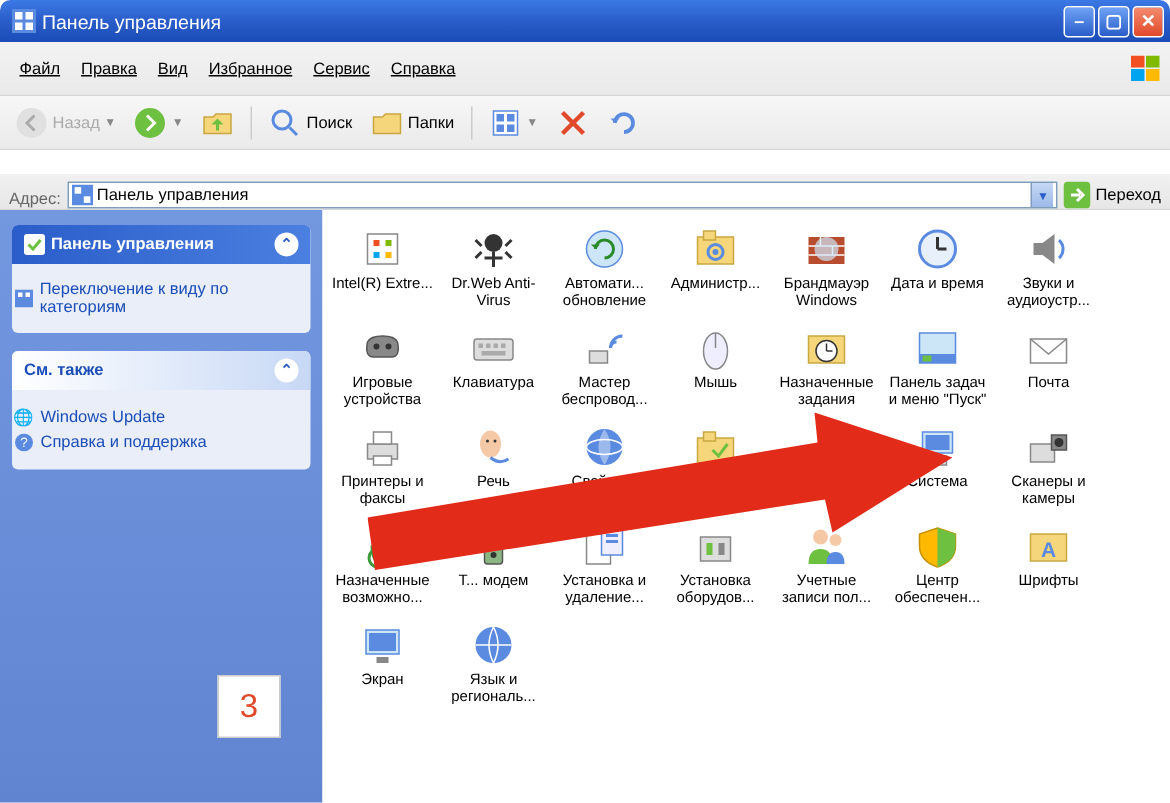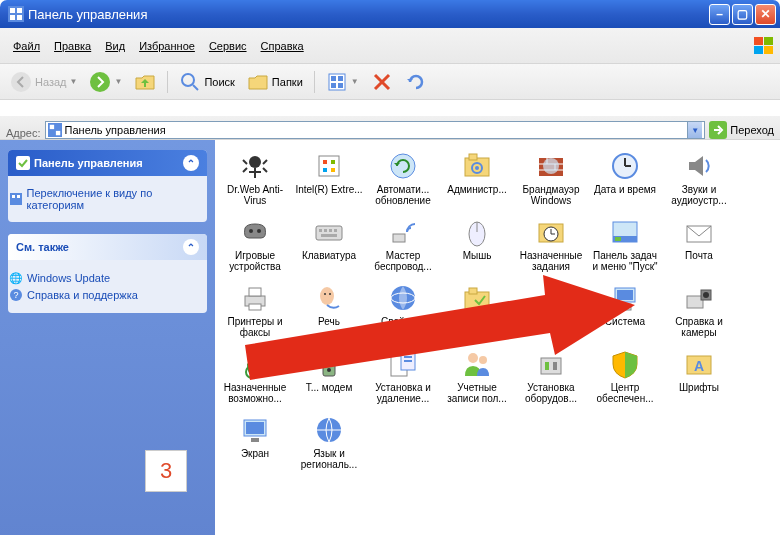--- a/index.html
+++ b/index.html
@@ -228,46 +228,46 @@
     <div class="badge3" style="left:145px; top:310px;">
       <span>3</span>
     </div>
   </div>
 
   <div class="content">
     <div class="icongrid" id="icongrid">
         <div class="iconitem">
           <div class="iconbox">
             <svg viewBox="0 0 32 32">
+              <rect x="6" y="6" width="20" height="20" fill="#fff" stroke="#888"></rect>
+              <rect x="10" y="10" width="4" height="4" fill="#f25022"></rect>
+              <rect x="18" y="10" width="4" height="4" fill="#7fba00"></rect>
+              <rect x="10" y="18" width="4" height="4" fill="#00a4ef"></rect>
+              <rect x="18" y="18" width="4" height="4" fill="#ffb900"></rect>
+            </svg>
+          </div>
+          <div class="lbl">Intel(R) Extre...</div>
+        </div>
+        <div class="iconitem">
+          <div class="iconbox">
+            <svg viewBox="0 0 32 32">
               <circle cx="16" cy="12" r="6" fill="#333"></circle>
               <line x1="16" y1="18" x2="16" y2="28" stroke="#333" stroke-width="2"></line>
               <line x1="10" y1="22" x2="22" y2="22" stroke="#333" stroke-width="2"></line>
               <line x1="8" y1="14" x2="4" y2="10" stroke="#333" stroke-width="2"></line>
               <line x1="24" y1="14" x2="28" y2="10" stroke="#333" stroke-width="2"></line>
               <line x1="8" y1="18" x2="4" y2="22" stroke="#333" stroke-width="2"></line>
               <line x1="24" y1="18" x2="28" y2="22" stroke="#333" stroke-width="2"></line>
             </svg>
           </div>
           <div class="lbl">Dr.Web Anti-Virus</div>
         </div>
         <div class="iconitem">
           <div class="iconbox">
             <svg viewBox="0 0 32 32">
-              <rect x="6" y="6" width="20" height="20" fill="#fff" stroke="#888"></rect>
-              <rect x="10" y="10" width="4" height="4" fill="#f25022"></rect>
-              <rect x="18" y="10" width="4" height="4" fill="#7fba00"></rect>
-              <rect x="10" y="18" width="4" height="4" fill="#00a4ef"></rect>
-              <rect x="18" y="18" width="4" height="4" fill="#ffb900"></rect>
-            </svg>
-          </div>
-          <div class="lbl">Intel(R) Extre...</div>
-        </div>
-        <div class="iconitem">
-          <div class="iconbox">
-            <svg viewBox="0 0 32 32">
               <circle cx="16" cy="16" r="12" fill="#cde6f7" stroke="#5a8be0"></circle>
               <path d="M10 16 A6 6 0 1 1 16 22" fill="none" stroke="#2a8b2a" stroke-width="2"></path>
               <path d="M10 16 L7 13 L13 13 Z" fill="#2a8b2a"></path>
             </svg>
           </div>
           <div class="lbl">Автомати... обновление</div>
         </div>
         <div class="iconitem">
           <div class="iconbox">
             <svg viewBox="0 0 32 32">
@@ -441,21 +441,21 @@
           <div class="lbl">Система</div>
         </div>
         <div class="iconitem">
           <div class="iconbox">
             <svg viewBox="0 0 32 32">
               <rect x="4" y="14" width="16" height="12" fill="#ddd" stroke="#888"></rect>
               <rect x="18" y="8" width="10" height="10" fill="#888" stroke="#555"></rect>
               <circle cx="23" cy="13" r="3" fill="#333"></circle>
             </svg>
           </div>
-          <div class="lbl">Справка и камеры</div>
+          <div class="lbl">Сканеры и камеры</div>
         </div>
         <div class="iconitem">
           <div class="iconbox">
             <svg viewBox="0 0 32 32">
               <circle cx="16" cy="8" r="4" fill="#3a9b3a"></circle>
               <path d="M8 16 Q8 28 16 28 Q20 28 20 22 L20 16 L28 16 L28 12 L12 12 Z" fill="#3a9b3a"></path>
               <circle cx="13" cy="24" r="6" fill="none" stroke="#3a9b3a" stroke-width="2"></circle>
             </svg>
           </div>
           <div class="lbl">Назначенные возможно...</div>
@@ -477,41 +477,41 @@
               <rect x="14" y="4" width="14" height="18" fill="#eef" stroke="#5a8be0"></rect>
               <rect x="17" y="8" width="8" height="2" fill="#5a8be0"></rect>
               <rect x="17" y="12" width="8" height="2" fill="#5a8be0"></rect>
             </svg>
           </div>
           <div class="lbl">Установка и удаление...</div>
         </div>
         <div class="iconitem">
           <div class="iconbox">
             <svg viewBox="0 0 32 32">
+              <rect x="6" y="10" width="20" height="16" fill="#ddd" stroke="#888"></rect>
+              <rect x="10" y="14" width="4" height="8" fill="#6ec040"></rect>
+              <rect x="18" y="14" width="4" height="8" fill="#888"></rect>
+            </svg>
+          </div>
+          <div class="lbl">Установка оборудов...</div>
+        </div>
+        <div class="iconitem">
+          <div class="iconbox">
+            <svg viewBox="0 0 32 32">
               <circle cx="12" cy="10" r="5" fill="#f5c9a5"></circle>
               <path d="M4 28 Q4 18 12 18 Q20 18 20 28" fill="#6ec040"></path>
               <circle cx="22" cy="12" r="4" fill="#f5c9a5"></circle>
               <path d="M16 28 Q16 20 22 20 Q28 20 28 28" fill="#5a8be0"></path>
             </svg>
           </div>
           <div class="lbl">Учетные записи пол...</div>
         </div>
         <div class="iconitem">
           <div class="iconbox">
             <svg viewBox="0 0 32 32">
-              <rect x="6" y="10" width="20" height="16" fill="#ddd" stroke="#888"></rect>
-              <rect x="10" y="14" width="4" height="8" fill="#6ec040"></rect>
-              <rect x="18" y="14" width="4" height="8" fill="#888"></rect>
-            </svg>
-          </div>
-          <div class="lbl">Установка оборудов...</div>
-        </div>
-        <div class="iconitem">
-          <div class="iconbox">
-            <svg viewBox="0 0 32 32">
               <path d="M16 4 L28 8 L28 16 Q28 26 16 30 Q4 26 4 16 L4 8 Z" fill="#ffb900" stroke="#c49000"></path>
               <path d="M16 4 L28 8 L28 16 Q28 26 16 30 Z" fill="#6ec040"></path>
             </svg>
           </div>
           <div class="lbl">Центр обеспечен...</div>
         </div>
         <div class="iconitem">
           <div class="iconbox">
             <svg viewBox="0 0 32 32">
               <rect x="4" y="8" width="24" height="18" fill="#f5d67a" stroke="#c9a840"></rect>

